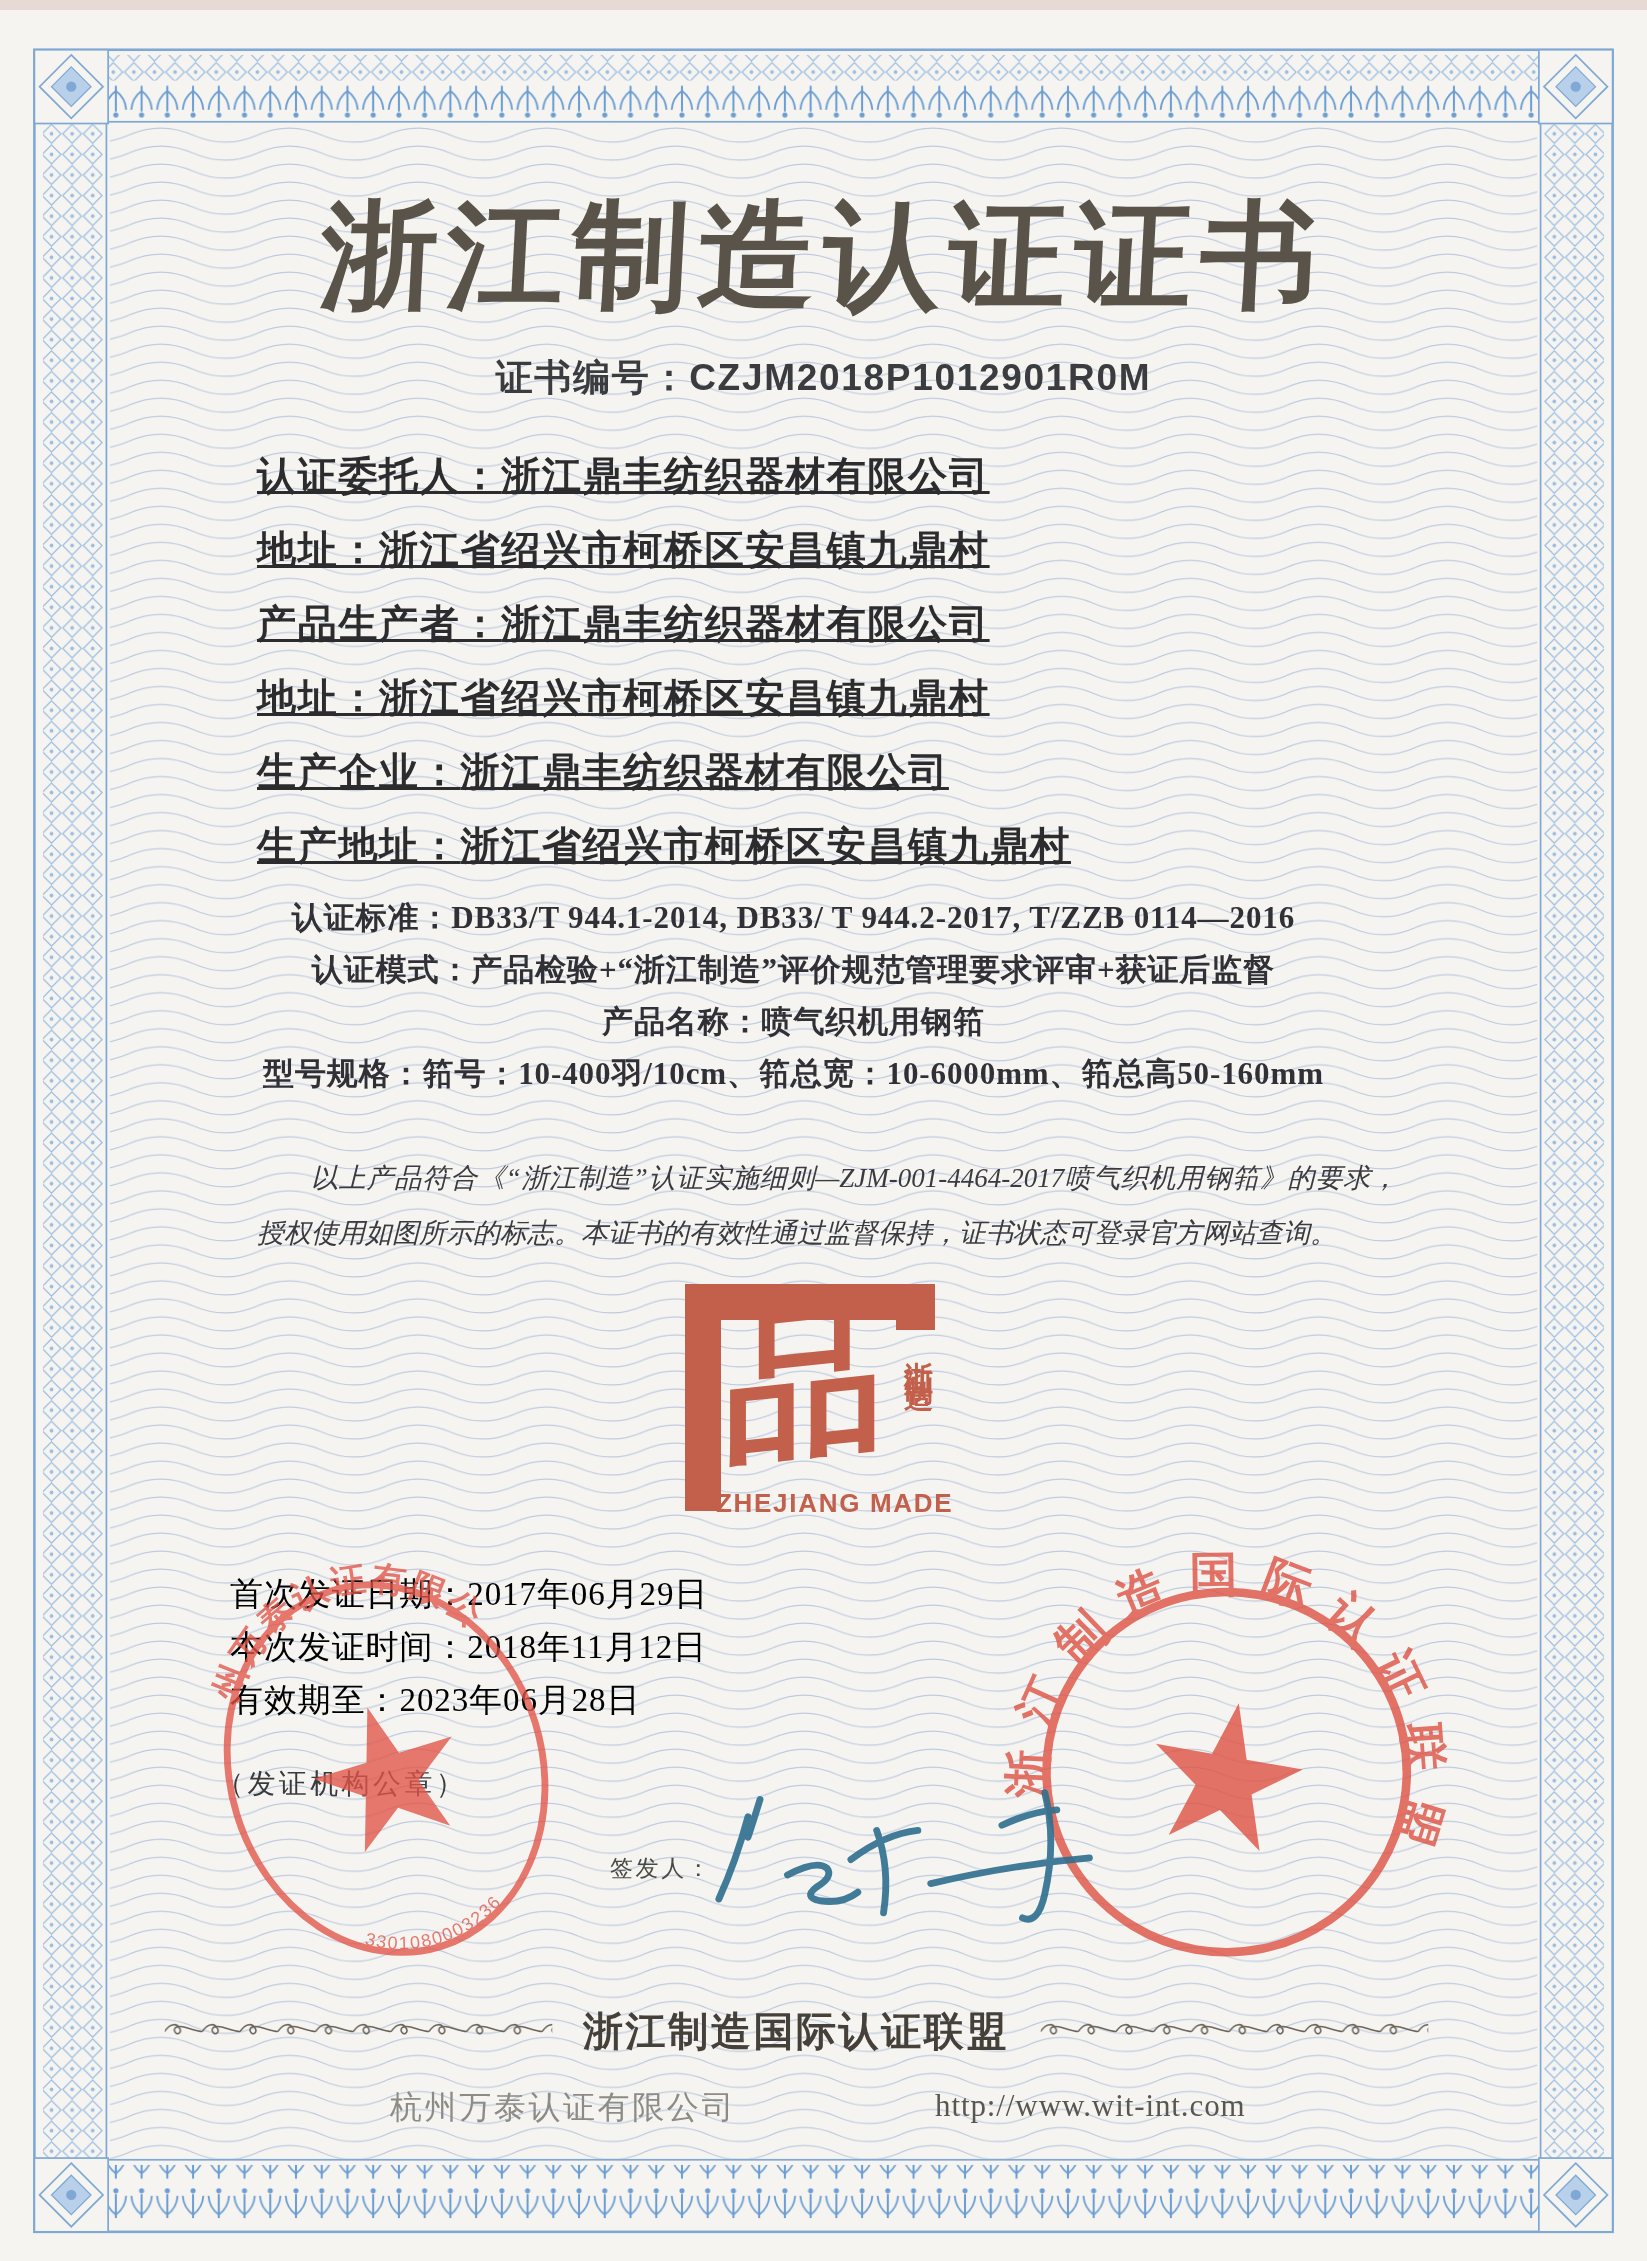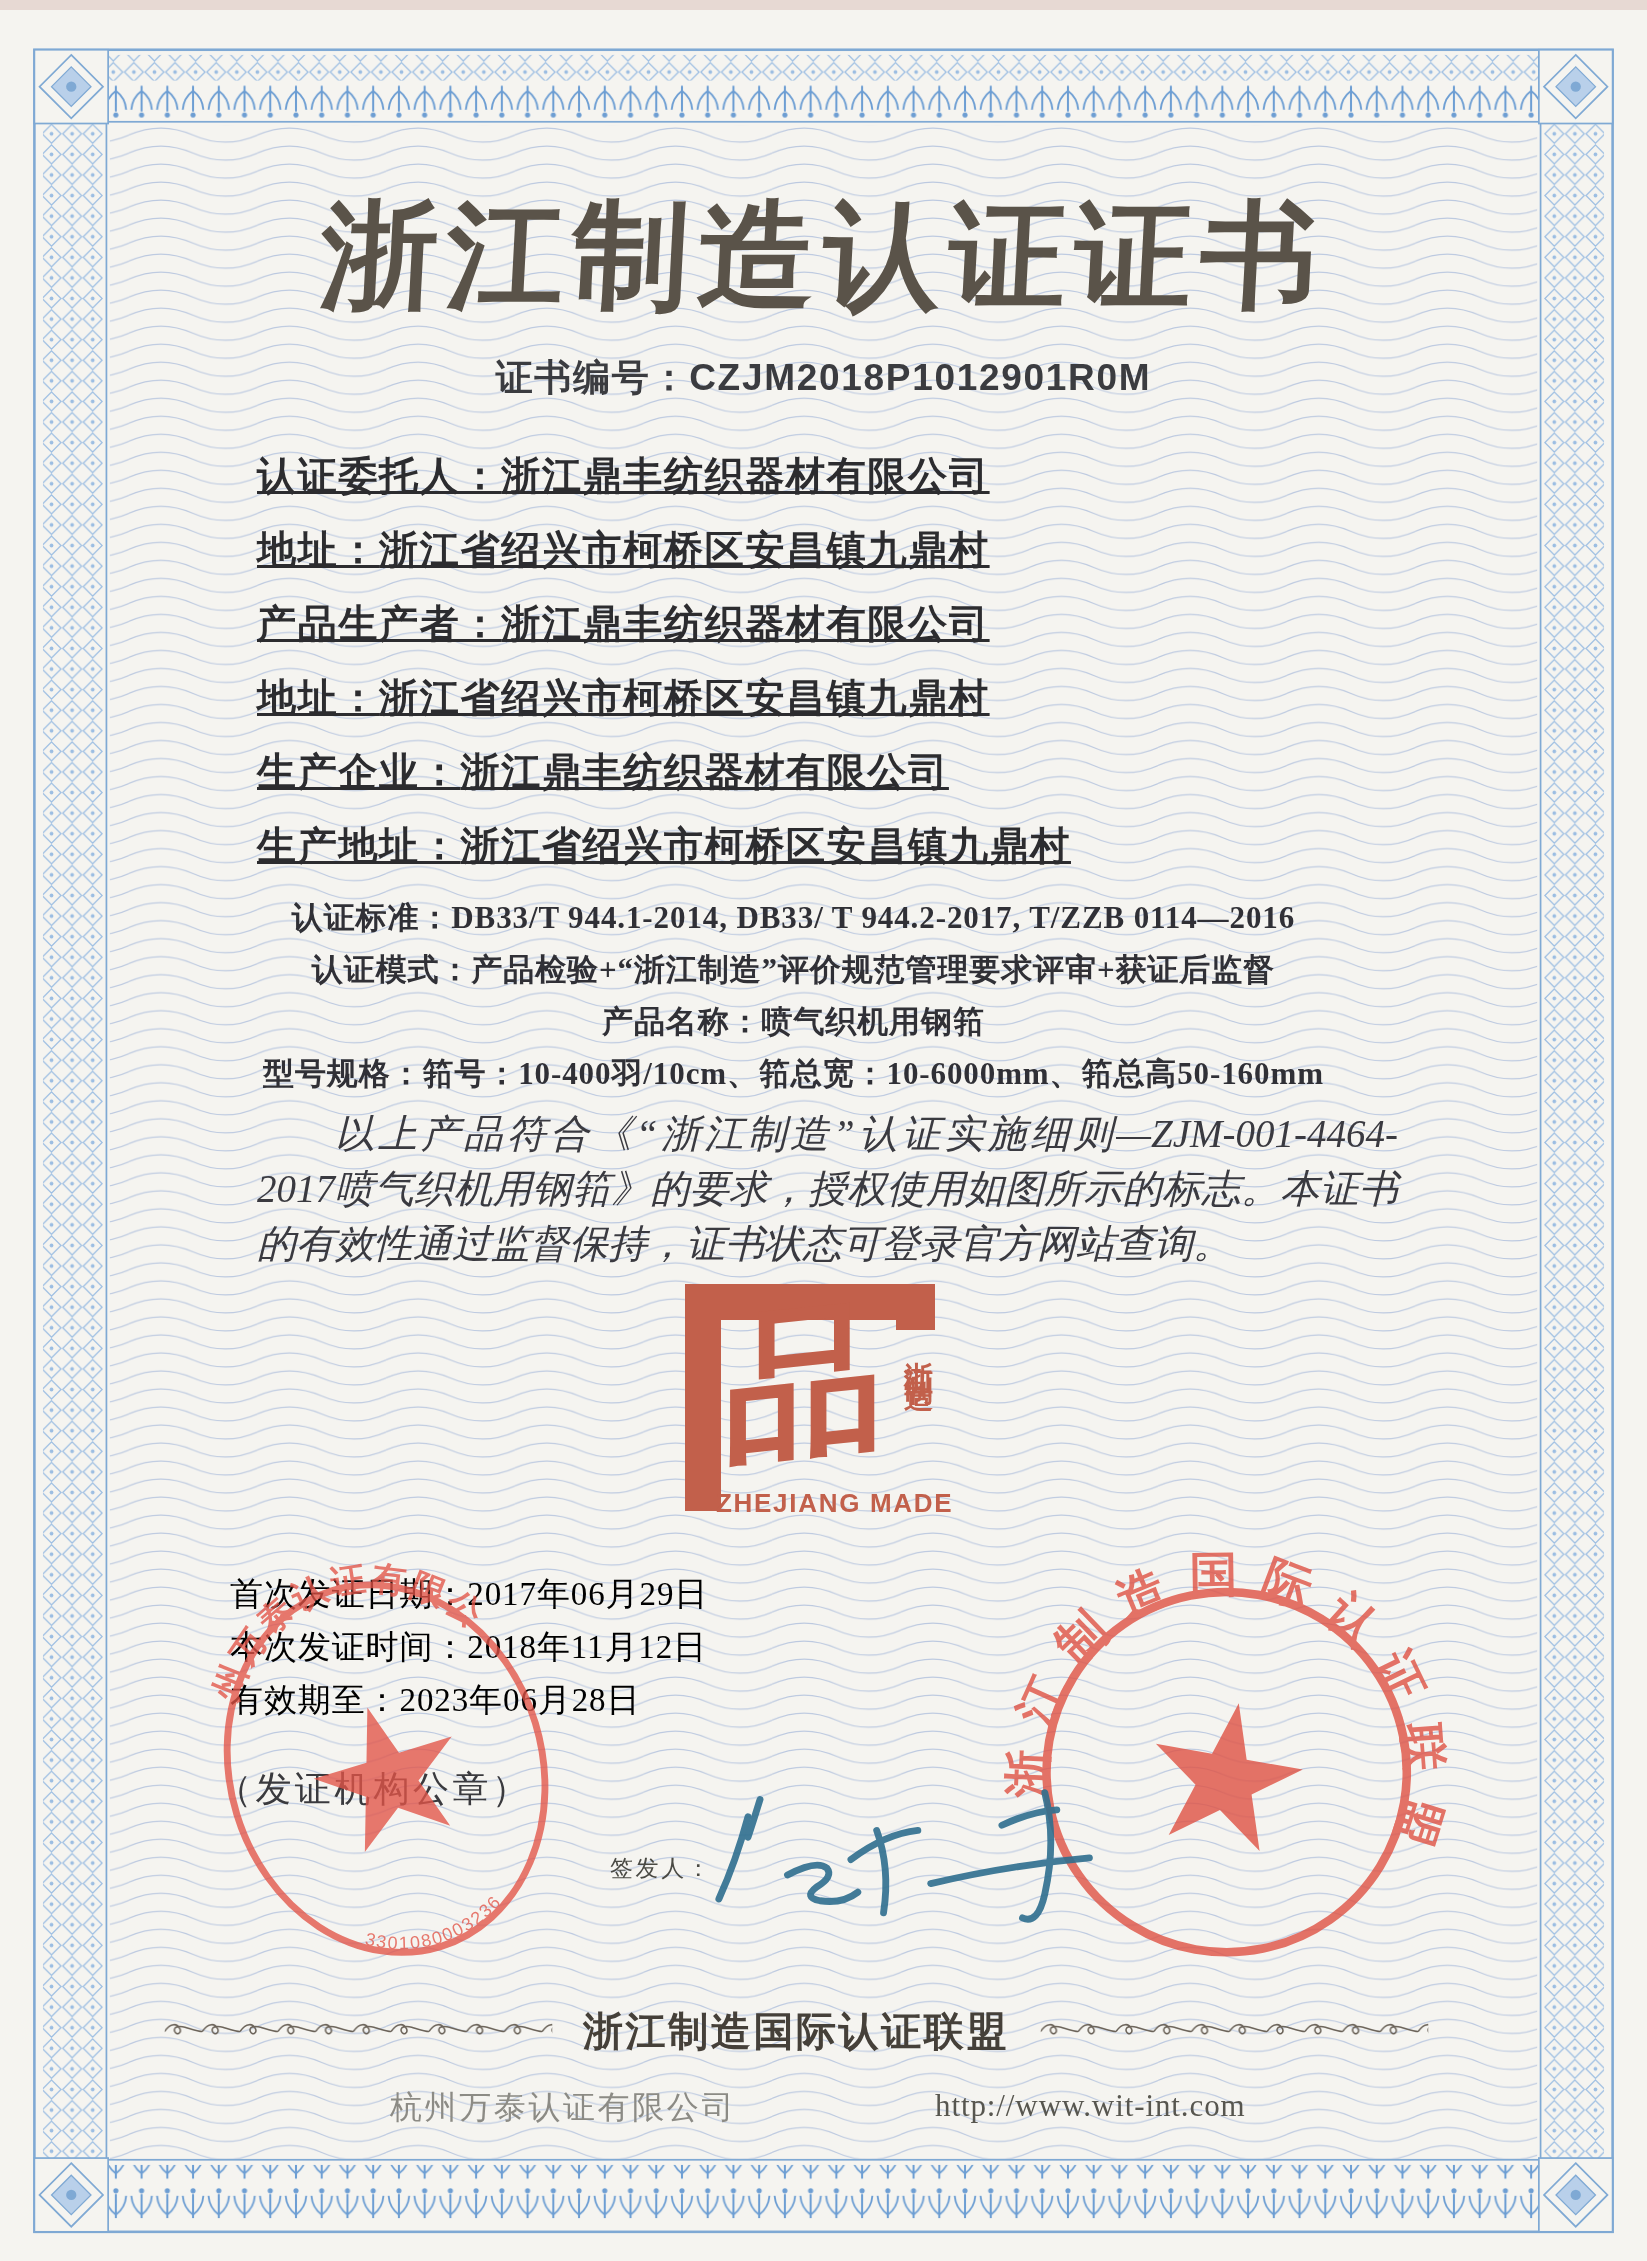--- a/index.html
+++ b/index.html
@@ -11,35 +11,35 @@
   .title{left:0;top:178px;width:1647px;text-align:center;font-size:117px;font-weight:700;
          color:#5a5349;letter-spacing:8.6px;transform:skewX(-3deg);}
   .certno{left:0;top:353px;width:1647px;text-align:center;
           font-family:"Liberation Sans","DejaVu Sans",sans-serif;
           font-size:37px;font-weight:700;color:#3b3c40;letter-spacing:1.7px;}
   .parties{left:257px;top:439px;font-family:"Liberation Sans","DejaVu Sans",sans-serif;
            font-size:39px;font-weight:700;color:#2c2c2f;letter-spacing:1.7px;text-decoration:underline;}
   .parties .row{height:74px;line-height:74px;white-space:nowrap;}
   .details{left:263px;top:892px;font-size:31px;font-weight:700;color:#303036;letter-spacing:0.9px;text-align:center;}
   .details .row{height:52px;line-height:52px;white-space:nowrap;}
-  .statement{left:257px;top:1106px;width:1141px;font-size:39px;font-style:italic;
+  .statement{left:257px;top:1151px;width:1141px;font-size:27px;font-style:italic;
              color:#3a3a40;line-height:55px;text-indent:2em;text-align:justify;}
   .logo{left:685px;top:1284px;width:250px;height:236px;}
   .logo .bar{position:absolute;background:#c2604b;}
   .logo .bar.top{left:0;top:0;width:249px;height:36px;}
   .logo .bar.left{left:0;top:0;width:36px;height:227px;}
   .logo .bar.stub{right:0;top:0;width:39px;height:46px;}
   .logo .mark{position:absolute;left:39px;top:19px;font-size:160px;font-weight:700;
               color:#c2604b;transform:rotate(-6deg) skewX(-6deg);line-height:1;}
   .logo .caption{position:absolute;left:31px;top:204px;width:214px;font-size:26px;font-weight:700;
                  color:#c2604b;letter-spacing:1.7px;font-family:"Liberation Sans","DejaVu Sans",sans-serif;
                  white-space:nowrap;}
   .dates{left:230px;top:1568px;font-size:33px;color:#000000;letter-spacing:0.9px;}
   .dates .row{height:53px;line-height:53px;white-space:nowrap;}
-  .sealnote{left:216px;top:1765px;font-size:36px;color:#3a3a3e;letter-spacing:3.4px;}
+  .sealnote{left:216px;top:1765px;font-size:28px;color:#3a3a3e;letter-spacing:3.4px;}
   .signer{left:566px;top:1853px;font-size:23px;color:#4a4a44;letter-spacing:2.6px;margin-left:44px;}
   .alliance-row{left:0;top:2004px;width:1647px;display:flex;justify-content:center;
                 align-items:center;gap:31px;transform:translateX(-27.5px);}
   .alliance-name{font-size:40px;font-weight:700;color:#454039;letter-spacing:2.6px;white-space:nowrap;}
   .footer-company{left:390px;top:2086px;font-size:32px;color:#8c8b85;letter-spacing:2.6px;}
   .footer-url{left:935px;top:2088px;font-size:31px;color:#57564f;letter-spacing:0.9px;}
   .overlay{left:0;top:0;pointer-events:none;}
 </style>
 </head>
 <body>

